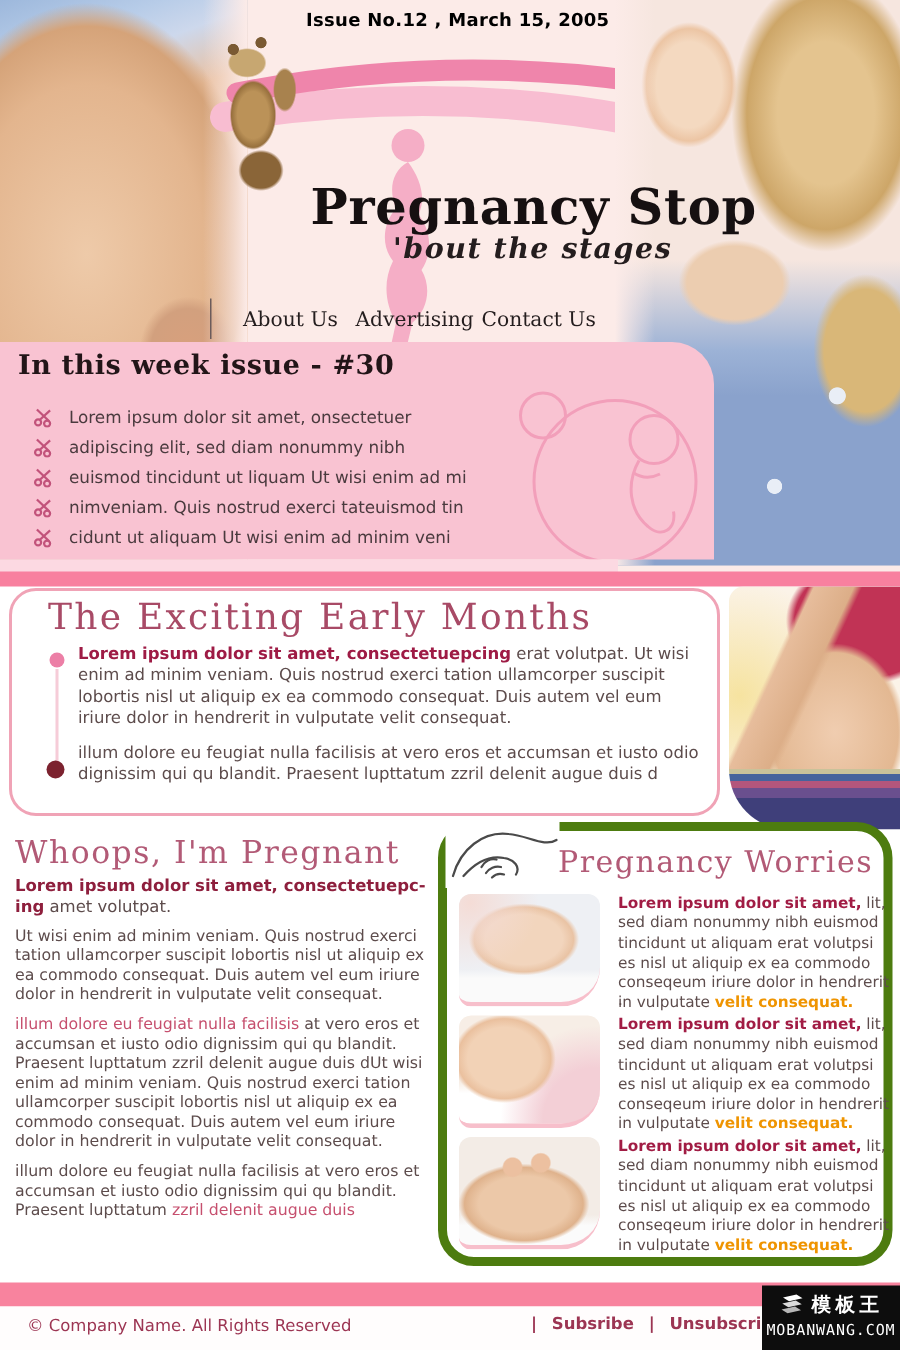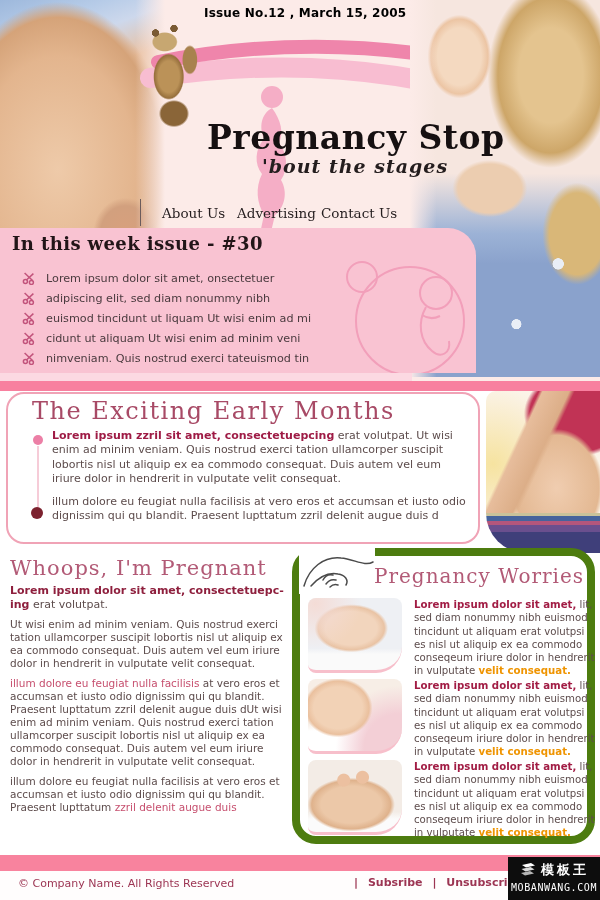--- a/index.html
+++ b/index.html
@@ -85,21 +85,21 @@
       #fbf3e8;}
   
   .whoops{position:absolute;left:10px;top:556px;width:276px;}
   .whoops-title{font-size:21px;letter-spacing:1px;color:#b25a76;}
   .whoops p{margin:7px 0 0 0;font-size:10.5px;line-height:1.24;color:#5d4c4c;}
   .whoops .lead{margin-top:4px;font-size:11px;}
   .lead b{color:#8e1f3d;}
   .textlink{color:#c64f6e;text-decoration:none;cursor:pointer;}
   
   .worries-box{position:absolute;left:292px;top:548px;width:303px;height:296px;background:#fff;
-    border:8px solid #4d7c0f;border-radius:24px;box-sizing:border-box;}
+    border:6px solid #4d7c0f;border-radius:24px;box-sizing:border-box;}
   .hands-wrap{position:absolute;left:-1px;top:-10px;width:76px;height:48px;background:#fff;}
   .worries-title{position:absolute;left:74px;top:8px;font-size:20px;letter-spacing:1px;color:#b25a76;}
   .worry-item{position:absolute;left:8px;width:285px;height:78px;}
   .wi-0{top:42px;} .wi-1{top:123px;} .wi-2{top:204px;}
   .worry-photo{position:absolute;left:0;top:0;width:94px;height:72px;
     border-radius:8px 8px 26px 8px;border-bottom:3px solid #f7bfcb;}
   .wp-hand{background:
       radial-gradient(circle at 8% 8%, #f4dcd6 0%, rgba(244,220,214,0) 42%),
       radial-gradient(ellipse 46px 30px at 46% 42%, #f2d5bd 0 56%, #e9c3a4 72%, rgba(0,0,0,0) 80%),
       linear-gradient(to top, #fafafa 0 22%, rgba(250,250,250,0) 30%),
@@ -214,53 +214,53 @@
       </div>
       <div class="week-row">
         <svg width="14" height="14" viewBox="0 0 14 14">
           <g stroke="#c2537b" stroke-width="1.5" fill="none">
             <circle cx="3.4" cy="10.6" r="2"></circle>
               <circle cx="9.4" cy="11.4" r="2"></circle>
             <line x1="2.6" y1="2" x2="10.8" y2="9.8"></line>
               <line x1="11.4" y1="2.6" x2="4.4" y2="9"></line>
           </g>
         </svg>
+        <span>nimveniam. Quis nostrud exerci tateuismod tin</span>
+      </div>
+      <div class="week-row">
+        <svg width="14" height="14" viewBox="0 0 14 14">
+          <g stroke="#c2537b" stroke-width="1.5" fill="none">
+            <circle cx="3.4" cy="10.6" r="2"></circle>
+              <circle cx="9.4" cy="11.4" r="2"></circle>
+            <line x1="2.6" y1="2" x2="10.8" y2="9.8"></line>
+              <line x1="11.4" y1="2.6" x2="4.4" y2="9"></line>
+          </g>
+        </svg>
         <span>cidunt ut aliquam  Ut wisi enim ad minim veni</span>
-      </div>
-      <div class="week-row">
-        <svg width="14" height="14" viewBox="0 0 14 14">
-          <g stroke="#c2537b" stroke-width="1.5" fill="none">
-            <circle cx="3.4" cy="10.6" r="2"></circle>
-              <circle cx="9.4" cy="11.4" r="2"></circle>
-            <line x1="2.6" y1="2" x2="10.8" y2="9.8"></line>
-              <line x1="11.4" y1="2.6" x2="4.4" y2="9"></line>
-          </g>
-        </svg>
-        <span>nimveniam. Quis nostrud exerci tateuismod tin</span>
       </div>
     </div>
   </div>
   <div class="strip"></div>
   <div class="bar bar1"></div>
 
   <section class="early-box">
     <h1 class="sec-title early-title">The Exciting Early Months</h1>
     <span class="dot dot-pink"></span>
     <span class="tline"></span>
     <span class="dot dot-maroon"></span>
     <div class="early-text">
-      <p><span class="crimson">Lorem ipsum zzril sit amet, consectetuepcing</span><span> erat volutpat. Ut wisi enim ad minim veniam. Quis nostrud exerci tation ullamcorper suscipit lobortis nisl ut aliquip ex ea commodo consequat. Duis autem vel eum iriure dolor in hendrerit in vulputate velit consequat.</span></p>
+      <p><span class="crimson">Lorem ipsum dolor sit amet, consectetuepcing</span><span> erat volutpat. Ut wisi enim ad minim veniam. Quis nostrud exerci tation ullamcorper suscipit lobortis nisl ut aliquip ex ea commodo consequat. Duis autem vel eum iriure dolor in hendrerit in vulputate velit consequat.</span></p>
       <p>illum dolore eu feugiat nulla facilisis at vero eros et accumsan et iusto odio dignissim qui qu blandit. Praesent lupttatum zzril delenit augue duis d</p>
     </div>
   </section>
   <div class="photo belly2"></div>
 
   <section class="whoops">
     <h2 class="sec-title whoops-title">Whoops, I'm Pregnant</h2>
-    <p class="lead"><b>Lorem ipsum dolor sit amet, consectetuepc-ing</b><span> erat volutpat.</span></p>
+    <p class="lead"><b>Lorem ipsum dolor sit amet, consectetuepc-ing</b><span> amet volutpat.</span></p>
     <p>Ut wisi enim ad minim veniam. Quis nostrud exerci tation ullamcorper suscipit lobortis nisl ut aliquip ex ea commodo consequat. Duis autem vel eum iriure dolor in hendrerit in vulputate velit consequat.</p>
     <p><a class="textlink">illum dolore eu feugiat nulla facilisis</a><span> at vero eros et accumsan et iusto odio dignissim qui qu blandit. Praesent lupttatum zzril delenit augue duis dUt wisi enim ad minim veniam. Quis nostrud exerci tation ullamcorper suscipit lobortis nisl ut aliquip ex ea commodo consequat. Duis autem vel eum iriure dolor in hendrerit in vulputate velit consequat.</span></p>
     <p><span>illum dolore eu feugiat nulla facilisis at vero eros et accumsan et iusto odio dignissim qui qu blandit. Praesent lupttatum </span><a class="textlink">zzril delenit augue duis</a></p>
   </section>
 
   <section class="worries-box">
     <div class="hands-wrap">
       <svg width="76" height="48" viewBox="0 0 76 48">
         <g fill="none" stroke="#4a4a4a" stroke-width="1.5" stroke-linecap="round">
           <path d="M5 40 C 10 22, 25 10, 42 12 C 55 13, 66 21, 74 16"></path>

